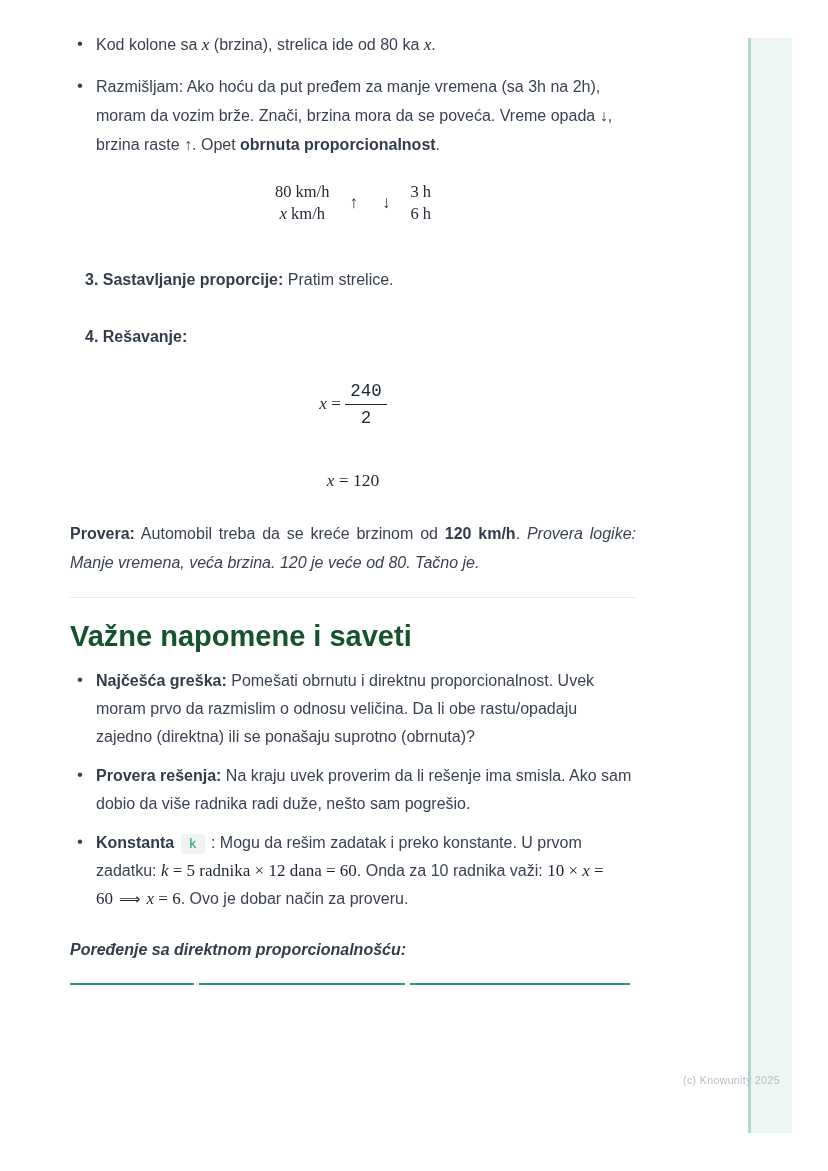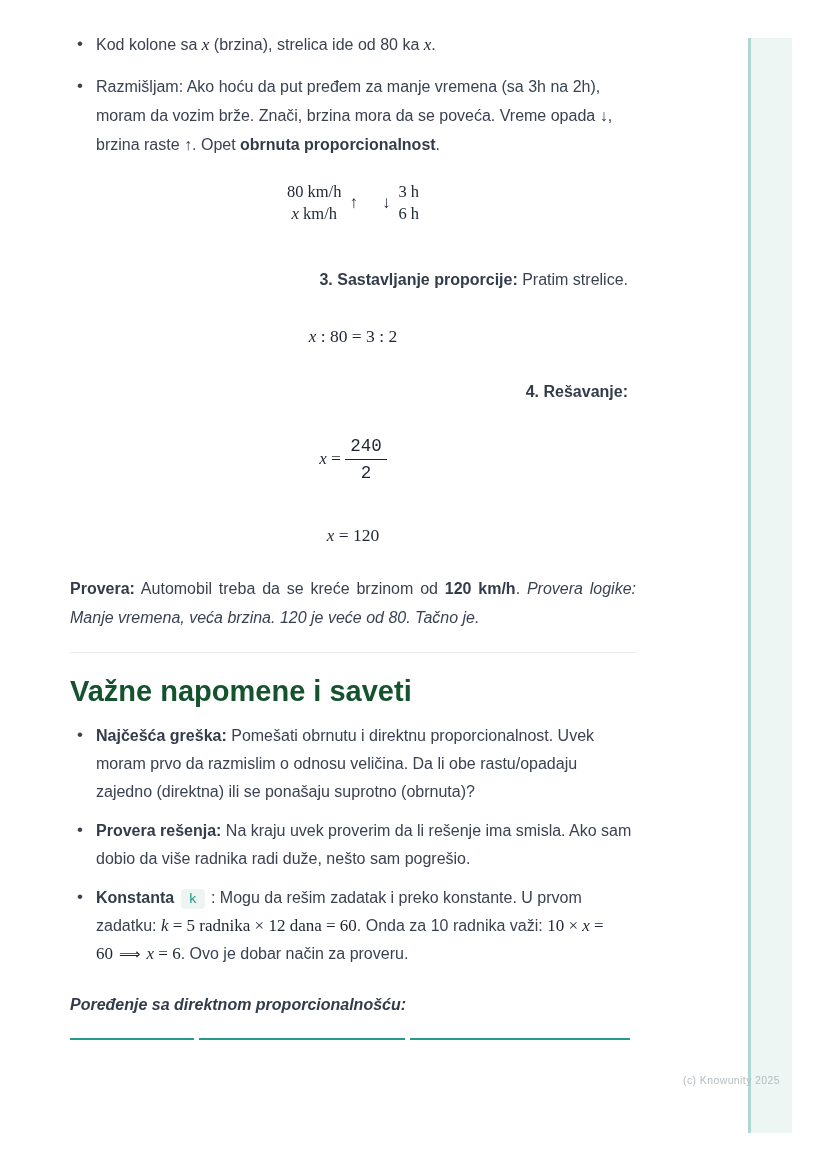--- a/index.html
+++ b/index.html
@@ -16,26 +16,26 @@
   ul.blist li{position:relative;line-height:29px;margin:0 0 13px 0;}
   ul.blist li:last-child{margin-bottom:0;}
   ul.blist li .dot{position:absolute;left:-19px;top:-1px;font-size:17px;color:#3a4252;}
 
   .mx{font-family:"Liberation Serif",serif;font-style:italic;font-size:17px;color:#1d2532;}
   .mser{font-family:"Liberation Serif",serif;font-size:17px;color:#1d2532;}
   .imp{font-family:"DejaVu Sans",sans-serif;font-size:15px;margin:0 6px;color:#1d2532;}
 
   
   .speed{margin-top:22px;display:flex;justify-content:center;}
-  .speed-inner{display:flex;align-items:center;gap:8px;
+  .speed-inner{display:flex;align-items:center;gap:20px;
     font-family:"Liberation Serif",serif;font-size:16.5px;color:#1d2532;line-height:22px;}
   .speed-col{text-align:center;}
   .speed-arrows{display:flex;gap:24px;font-size:17px;}
 
-  .step{margin:8px;line-height:29px;text-align:right;}
+  .step{margin:15px;line-height:29px;}
   .step3{margin-top:40px;}
   .step4{margin-top:28px;}
 
   .math-display{margin:0;text-align:center;font-family:"Liberation Serif",serif;
     font-size:17.5px;color:#1d2532;line-height:24px;}
   .proportion{margin-top:30px;}
   .eq1{margin-top:28px;}
   .eq2{margin-top:42px;}
   .eq3{margin-top:30px;}
   .eq4{margin-top:40px;}
@@ -104,23 +104,20 @@
         <div>3 h</div>
         <div>6 h</div>
       </div>
     </div>
   </div>
 
   <p class="step step3">
     <strong>3. Sastavljanje proporcije:</strong><span> Pratim strelice.</span>
   </p>
 
-  <div class="math-display proportion">
-    <span class="mx">x</span><span> : 80 = 3 : 2</span>
-  </div>
 
   <p class="step step4">
     <strong>4. Rešavanje:</strong>
   </p>
 
 
 
   <div class="math-display eq3">
     <span class="mx">x</span><span> = </span><span class="frac"><span class="num">240</span><span class="den">2</span></span>
   </div>

